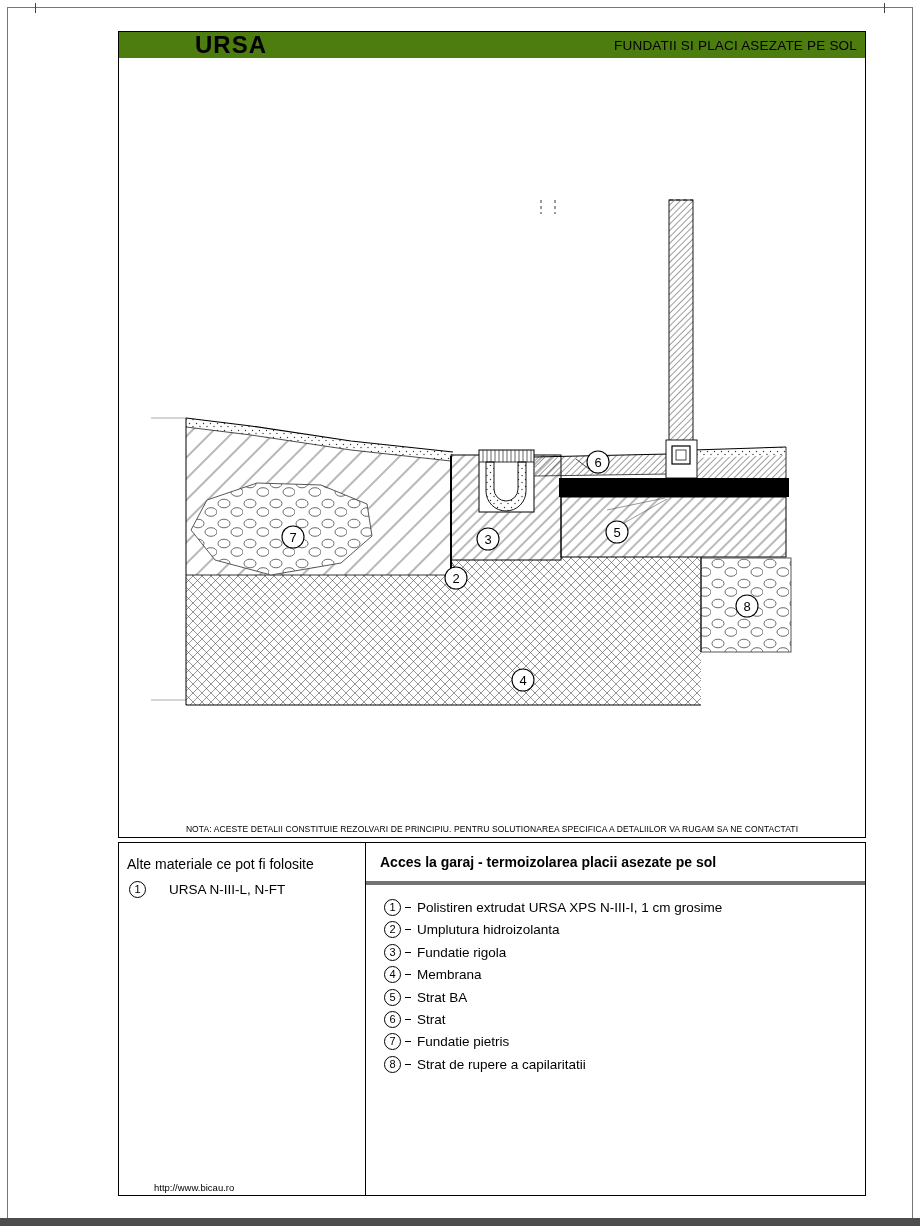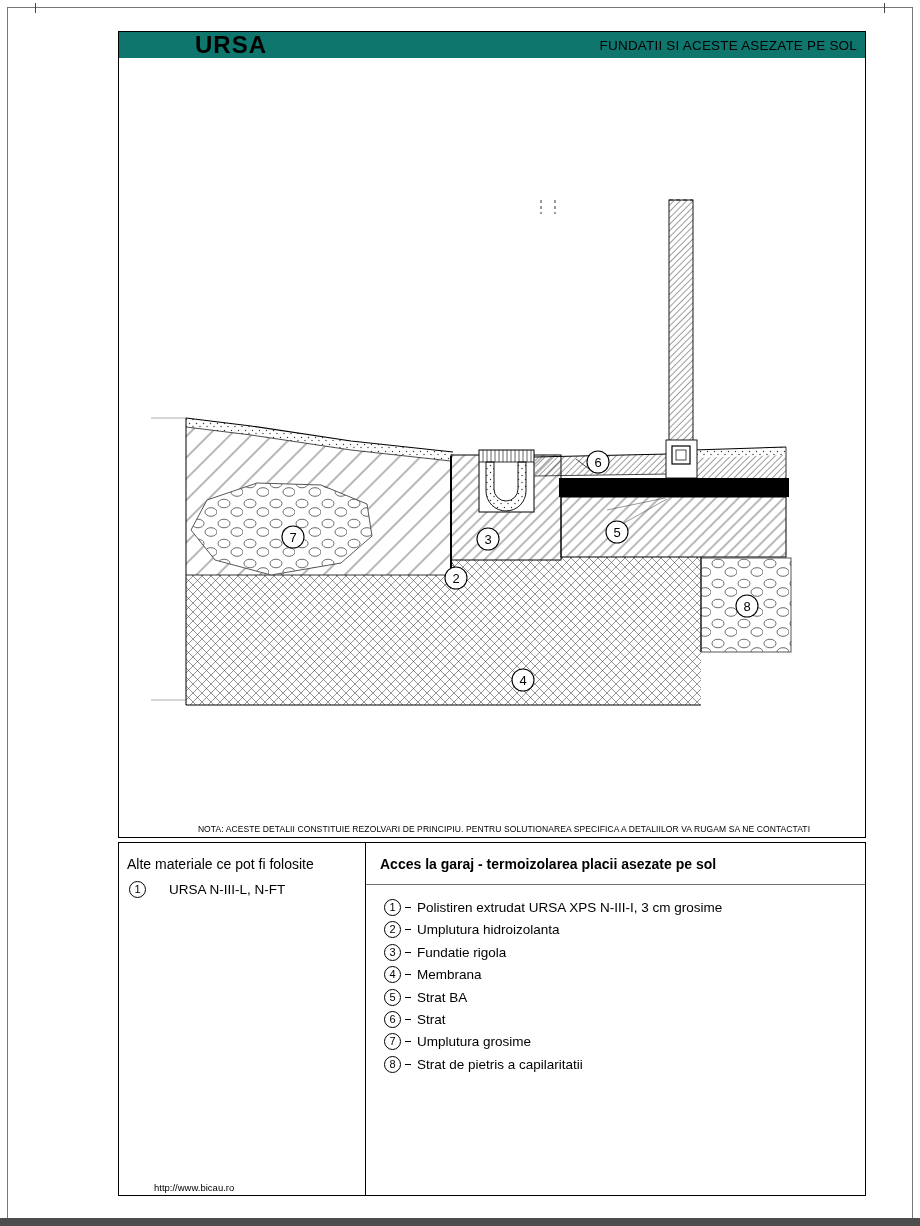--- a/index.html
+++ b/index.html
@@ -9,62 +9,62 @@
     font-family:"Liberation Sans", sans-serif; color:#000; overflow:hidden;
   }
   .page-border { position:absolute; left:7px; top:7px; width:906px; height:1212px;
     border:1px solid #777; }
   .reg-tick { position:absolute; width:1px; height:10px; background:#444; top:3px; }
   .reg-tick.t1 { left:35px; } .reg-tick.t2 { left:884px; }
   .bottom-bar { position:absolute; left:0; right:0; bottom:0; height:8px; background:#4d4d4d; }
 
   
   .header-box { position:absolute; left:118px; top:31px; width:748px; height:28px;
-    border:1px solid #000; display:flex; align-items:center; justify-content:space-between; background:#0f766e; }
+    border:1px solid #000; display:flex; align-items:center; justify-content:space-between; background:#4d7c0f; }
   .logo { font-size:24px; font-weight:800; letter-spacing:1px; margin-left:76px; }
   .sheet-title { font-size:13.5px; margin-right:8px; letter-spacing:0.2px; }
 
   
   .drawing-box { position:absolute; left:118px; top:58px; width:748px; height:780px;
     border:1px solid #000; border-top:none; background:#fff; }
   .drawing-svg { position:absolute; left:20px; top:140px; }
-  .nota { position:absolute; bottom:3px; left:12px; width:100%; text-align:center;
+  .nota { position:absolute; bottom:3px; left:0; width:100%; text-align:center;
     font-size:8.5px; letter-spacing:0.1px; white-space:nowrap; }
 
   
   .left-box { position:absolute; left:118px; top:842px; width:248px; height:354px;
     border:1px solid #000; background:#fff; }
   .left-box .panel-title { font-size:14px; margin:13px 8px 0 8px; }
   .alt-item { display:flex; align-items:center; margin:9px 0 0 10px; }
   .alt-item .lbl { font-size:13.5px; margin-left:23px; }
   .url { position:absolute; left:3px; bottom:2px; font-size:9.5px;padding-left:32px; }
 
   .right-box { position:absolute; left:366px; top:842px; width:500px; height:354px;
     border:1px solid #000; border-left:none; background:#fff; }
-  .legend-header { height:42px; border-bottom:1px solid #737373; display:flex; align-items:center;
+  .legend-header { height:42px; border-bottom:4px solid #737373; display:flex; align-items:center;
     padding:0 14px; font-weight:bold; font-size:14px; }
   .legend-list { padding:14px 14px 0 18px; }
   .legend-item { display:flex; align-items:center; margin-bottom:5.4px; }
   .legend-item .lbl { font-size:13.5px; }
 
   .num-circle { width:17px; height:17px; border:1px solid #000; border-radius:50%;
     display:inline-flex; align-items:center; justify-content:center;
     font-size:11px; flex:0 0 17px; line-height:1; background:#fff; }
   .leader { width:6px; height:1px; background:#000; margin:0 6px 0 4px; flex:0 0 6px; }
 </style>
 </head>
 <body>
 
 <div class="page-border"></div>
 <div class="reg-tick t1"></div>
 <div class="reg-tick t2"></div>
 
 <div class="header-box">
   <div class="logo">URSA</div>
-  <div class="sheet-title">FUNDATII SI ACESTE ASEZATE PE SOL</div>
+  <div class="sheet-title">FUNDATII SI PLACI ASEZATE PE SOL</div>
 </div>
 
 <div class="drawing-box">
   <svg class="drawing-svg" width="700" height="530" viewBox="0 0 700 530" xmlns="http://www.w3.org/2000/svg">
     <defs>
       <pattern id="p-hatch" patternUnits="userSpaceOnUse" width="8" height="8" patternTransform="rotate(45)">
         <line x1="4" y1="-1" x2="4" y2="9" stroke="#3a3a3a" stroke-width="0.7"></line>
       </pattern>
       <pattern id="p-hatch-fine" patternUnits="userSpaceOnUse" width="4.5" height="4.5" patternTransform="rotate(45)">
         <line x1="2.2" y1="-1" x2="2.2" y2="5.5" stroke="#4a4a4a" stroke-width="0.55"></line>
@@ -195,21 +195,21 @@
   </div>
   <div class="url">http://www.bicau.ro</div>
 </div>
 
 <div class="right-box">
   <div class="legend-header">Acces la garaj - termoizolarea placii asezate pe sol</div>
   <div class="legend-list">
     <div class="legend-item">
       <span class="num-circle">1</span>
       <span class="leader"></span>
-      <span class="lbl">Polistiren extrudat URSA XPS N-III-I, 3 cm grosime</span>
+      <span class="lbl">Polistiren extrudat URSA XPS N-III-I, 1 cm grosime</span>
     </div>
     <div class="legend-item">
       <span class="num-circle">2</span>
       <span class="leader"></span>
       <span class="lbl">Umplutura hidroizolanta</span>
     </div>
     <div class="legend-item">
       <span class="num-circle">3</span>
       <span class="leader"></span>
       <span class="lbl">Fundatie rigola</span>
@@ -225,23 +225,23 @@
       <span class="lbl">Strat BA</span>
     </div>
     <div class="legend-item">
       <span class="num-circle">6</span>
       <span class="leader"></span>
       <span class="lbl">Strat</span>
     </div>
     <div class="legend-item">
       <span class="num-circle">7</span>
       <span class="leader"></span>
-      <span class="lbl">Umplutura grosime</span>
+      <span class="lbl">Fundatie pietris</span>
     </div>
     <div class="legend-item">
       <span class="num-circle">8</span>
       <span class="leader"></span>
-      <span class="lbl">Strat de pietris a capilaritatii</span>
+      <span class="lbl">Strat de rupere a capilaritatii</span>
     </div>
   </div>
 </div>
 
 <div class="bottom-bar"></div>
 
 </body></html>

